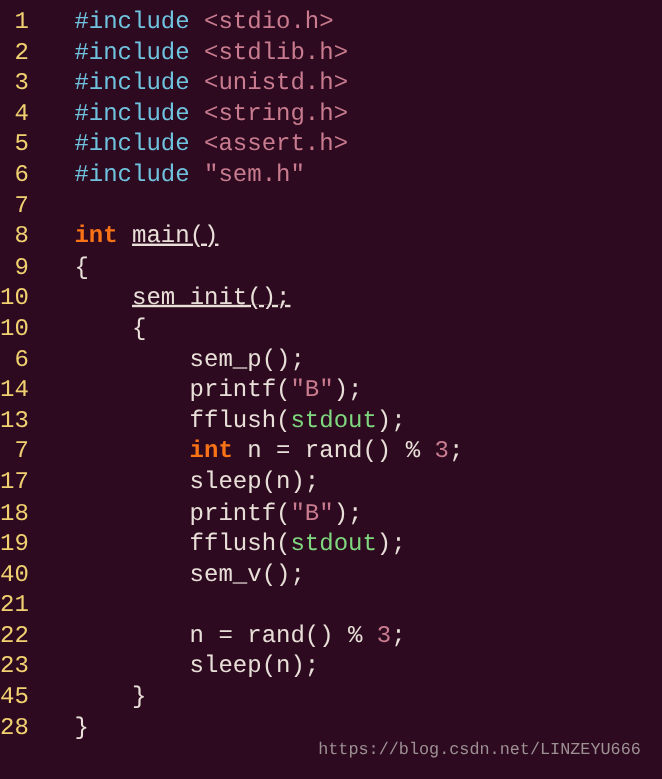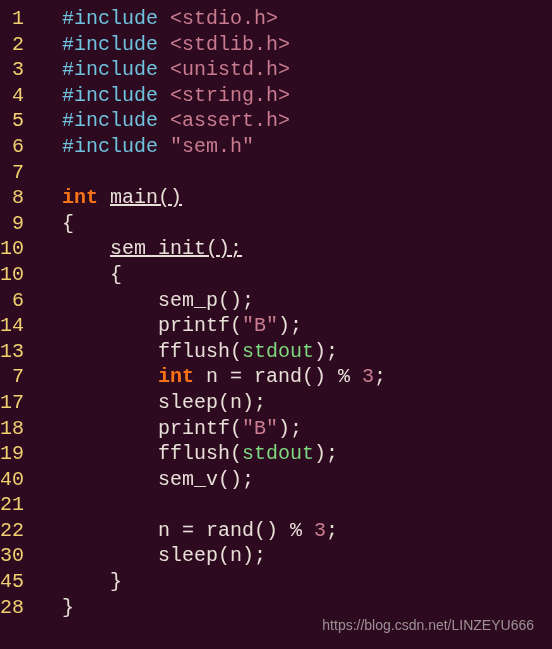--- a/index.html
+++ b/index.html
@@ -44,21 +44,21 @@
     .fn { color: #e8e0d8; text-decoration: underline; }
     .num { color: #c97b8f; }
     .op { color: #e8e0d8; }
     .stdout { color: #7fd87f; }
     .watermark {
       position: absolute;
       bottom: 14px;
       right: 18px;
       color: #b0a8a8;
       font-size: 14px;
-      font-family: Liberation Sans, sans-serif;
+      font-family: Liberation Mono, monospace;
       opacity: 0.85;
     }
   </style>
 </head>
 <body>
 
 <div class="code-container">
     <div class="line"><span class="line-number">1</span><span class="code-content"><span class="pp">#include</span><span class="op"> </span><span class="str">&lt;stdio.h&gt;</span></span></div>
     <div class="line"><span class="line-number">2</span><span class="code-content"><span class="pp">#include</span><span class="op"> </span><span class="str">&lt;stdlib.h&gt;</span></span></div>
     <div class="line"><span class="line-number">3</span><span class="code-content"><span class="pp">#include</span><span class="op"> </span><span class="str">&lt;unistd.h&gt;</span></span></div>
@@ -73,17 +73,17 @@
     <div class="line"><span class="line-number">6</span><span class="code-content"><span class="op">        sem_p();</span></span></div>
     <div class="line"><span class="line-number">14</span><span class="code-content"><span class="op">        printf(</span><span class="str">"B"</span><span class="op">);</span></span></div>
     <div class="line"><span class="line-number">13</span><span class="code-content"><span class="op">        fflush(</span><span class="stdout">stdout</span><span class="op">);</span></span></div>
     <div class="line"><span class="line-number">7</span><span class="code-content"><span class="op">        </span><span class="type">int</span><span class="op"> n = rand() % </span><span class="num">3</span><span class="op">;</span></span></div>
     <div class="line"><span class="line-number">17</span><span class="code-content"><span class="op">        sleep(n);</span></span></div>
     <div class="line"><span class="line-number">18</span><span class="code-content"><span class="op">        printf(</span><span class="str">"B"</span><span class="op">);</span></span></div>
     <div class="line"><span class="line-number">19</span><span class="code-content"><span class="op">        fflush(</span><span class="stdout">stdout</span><span class="op">);</span></span></div>
     <div class="line"><span class="line-number">40</span><span class="code-content"><span class="op">        sem_v();</span></span></div>
     <div class="line"><span class="line-number">21</span><span class="code-content"></span></div>
     <div class="line"><span class="line-number">22</span><span class="code-content"><span class="op">        n = rand() % </span><span class="num">3</span><span class="op">;</span></span></div>
-    <div class="line"><span class="line-number">30</span><span class="code-content"><span class="op">        sleep(n);</span></span></div>
+    <div class="line"><span class="line-number">23</span><span class="code-content"><span class="op">        sleep(n);</span></span></div>
     <div class="line"><span class="line-number">45</span><span class="code-content"><span class="op">    }</span></span></div>
     <div class="line"><span class="line-number">28</span><span class="code-content"><span class="op">}</span></span></div>
   </div>
 <div class="watermark">https://blog.csdn.net/LINZEYU666</div>
 
 </body></html>

